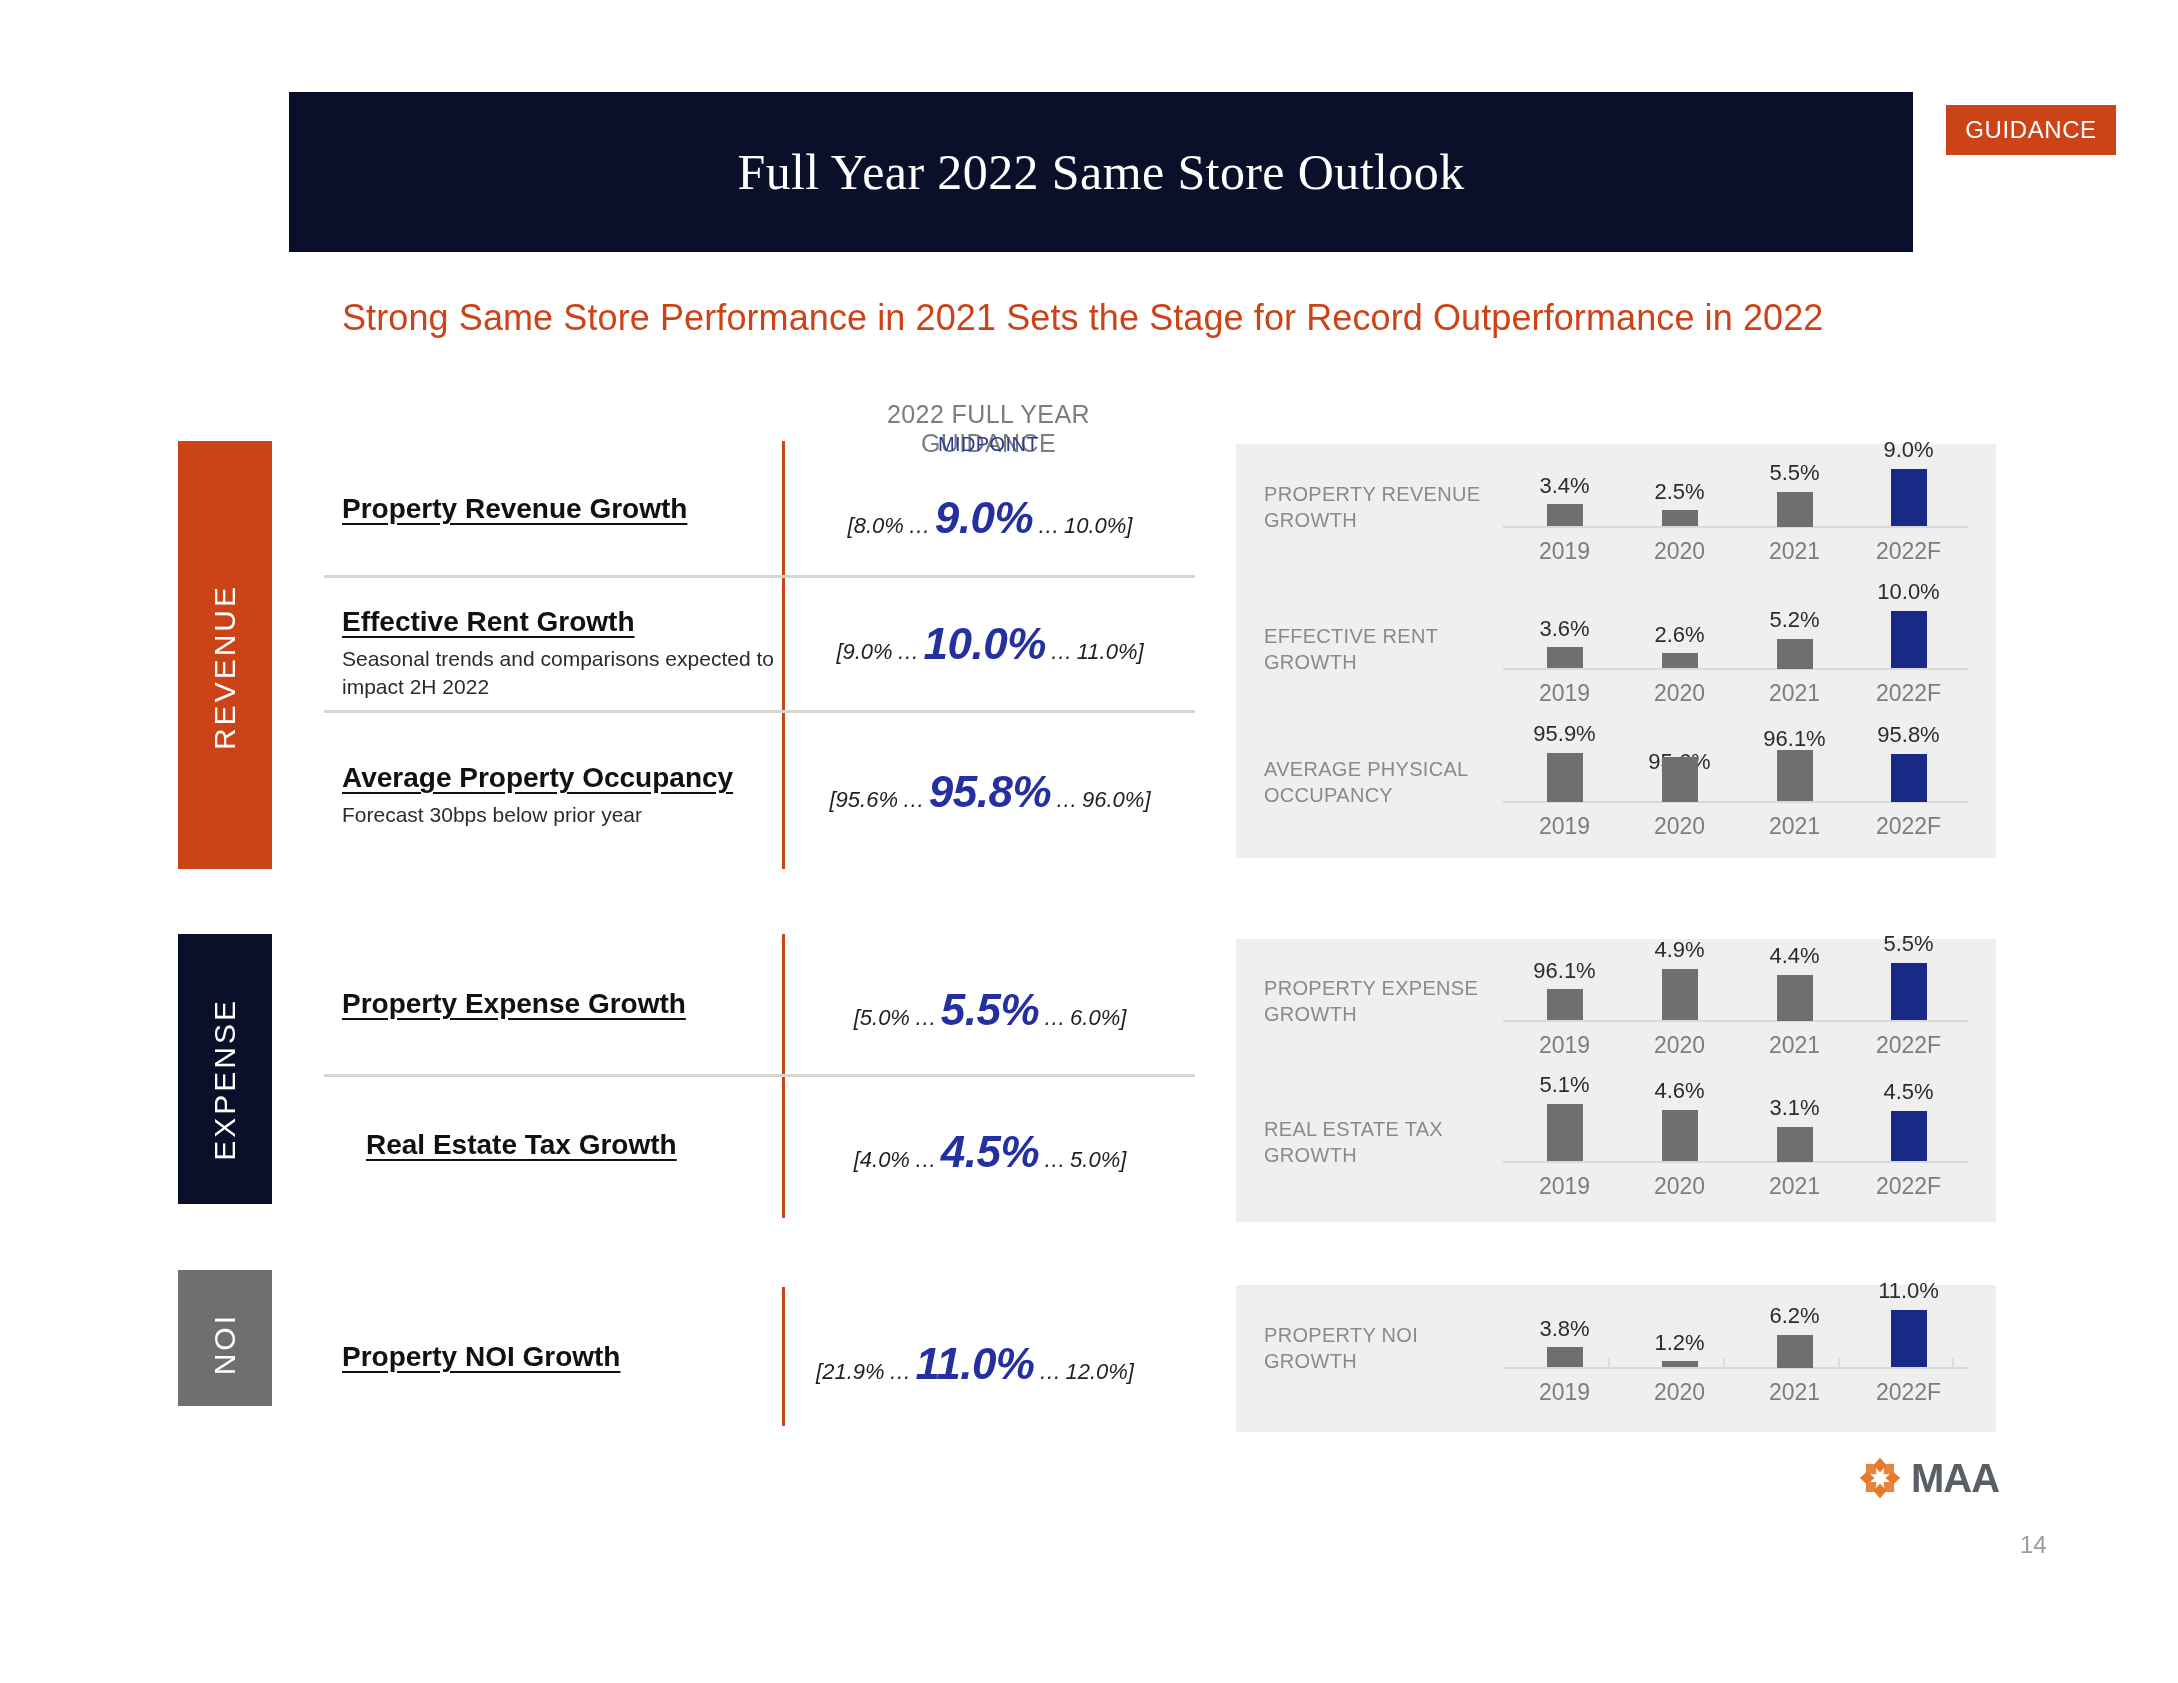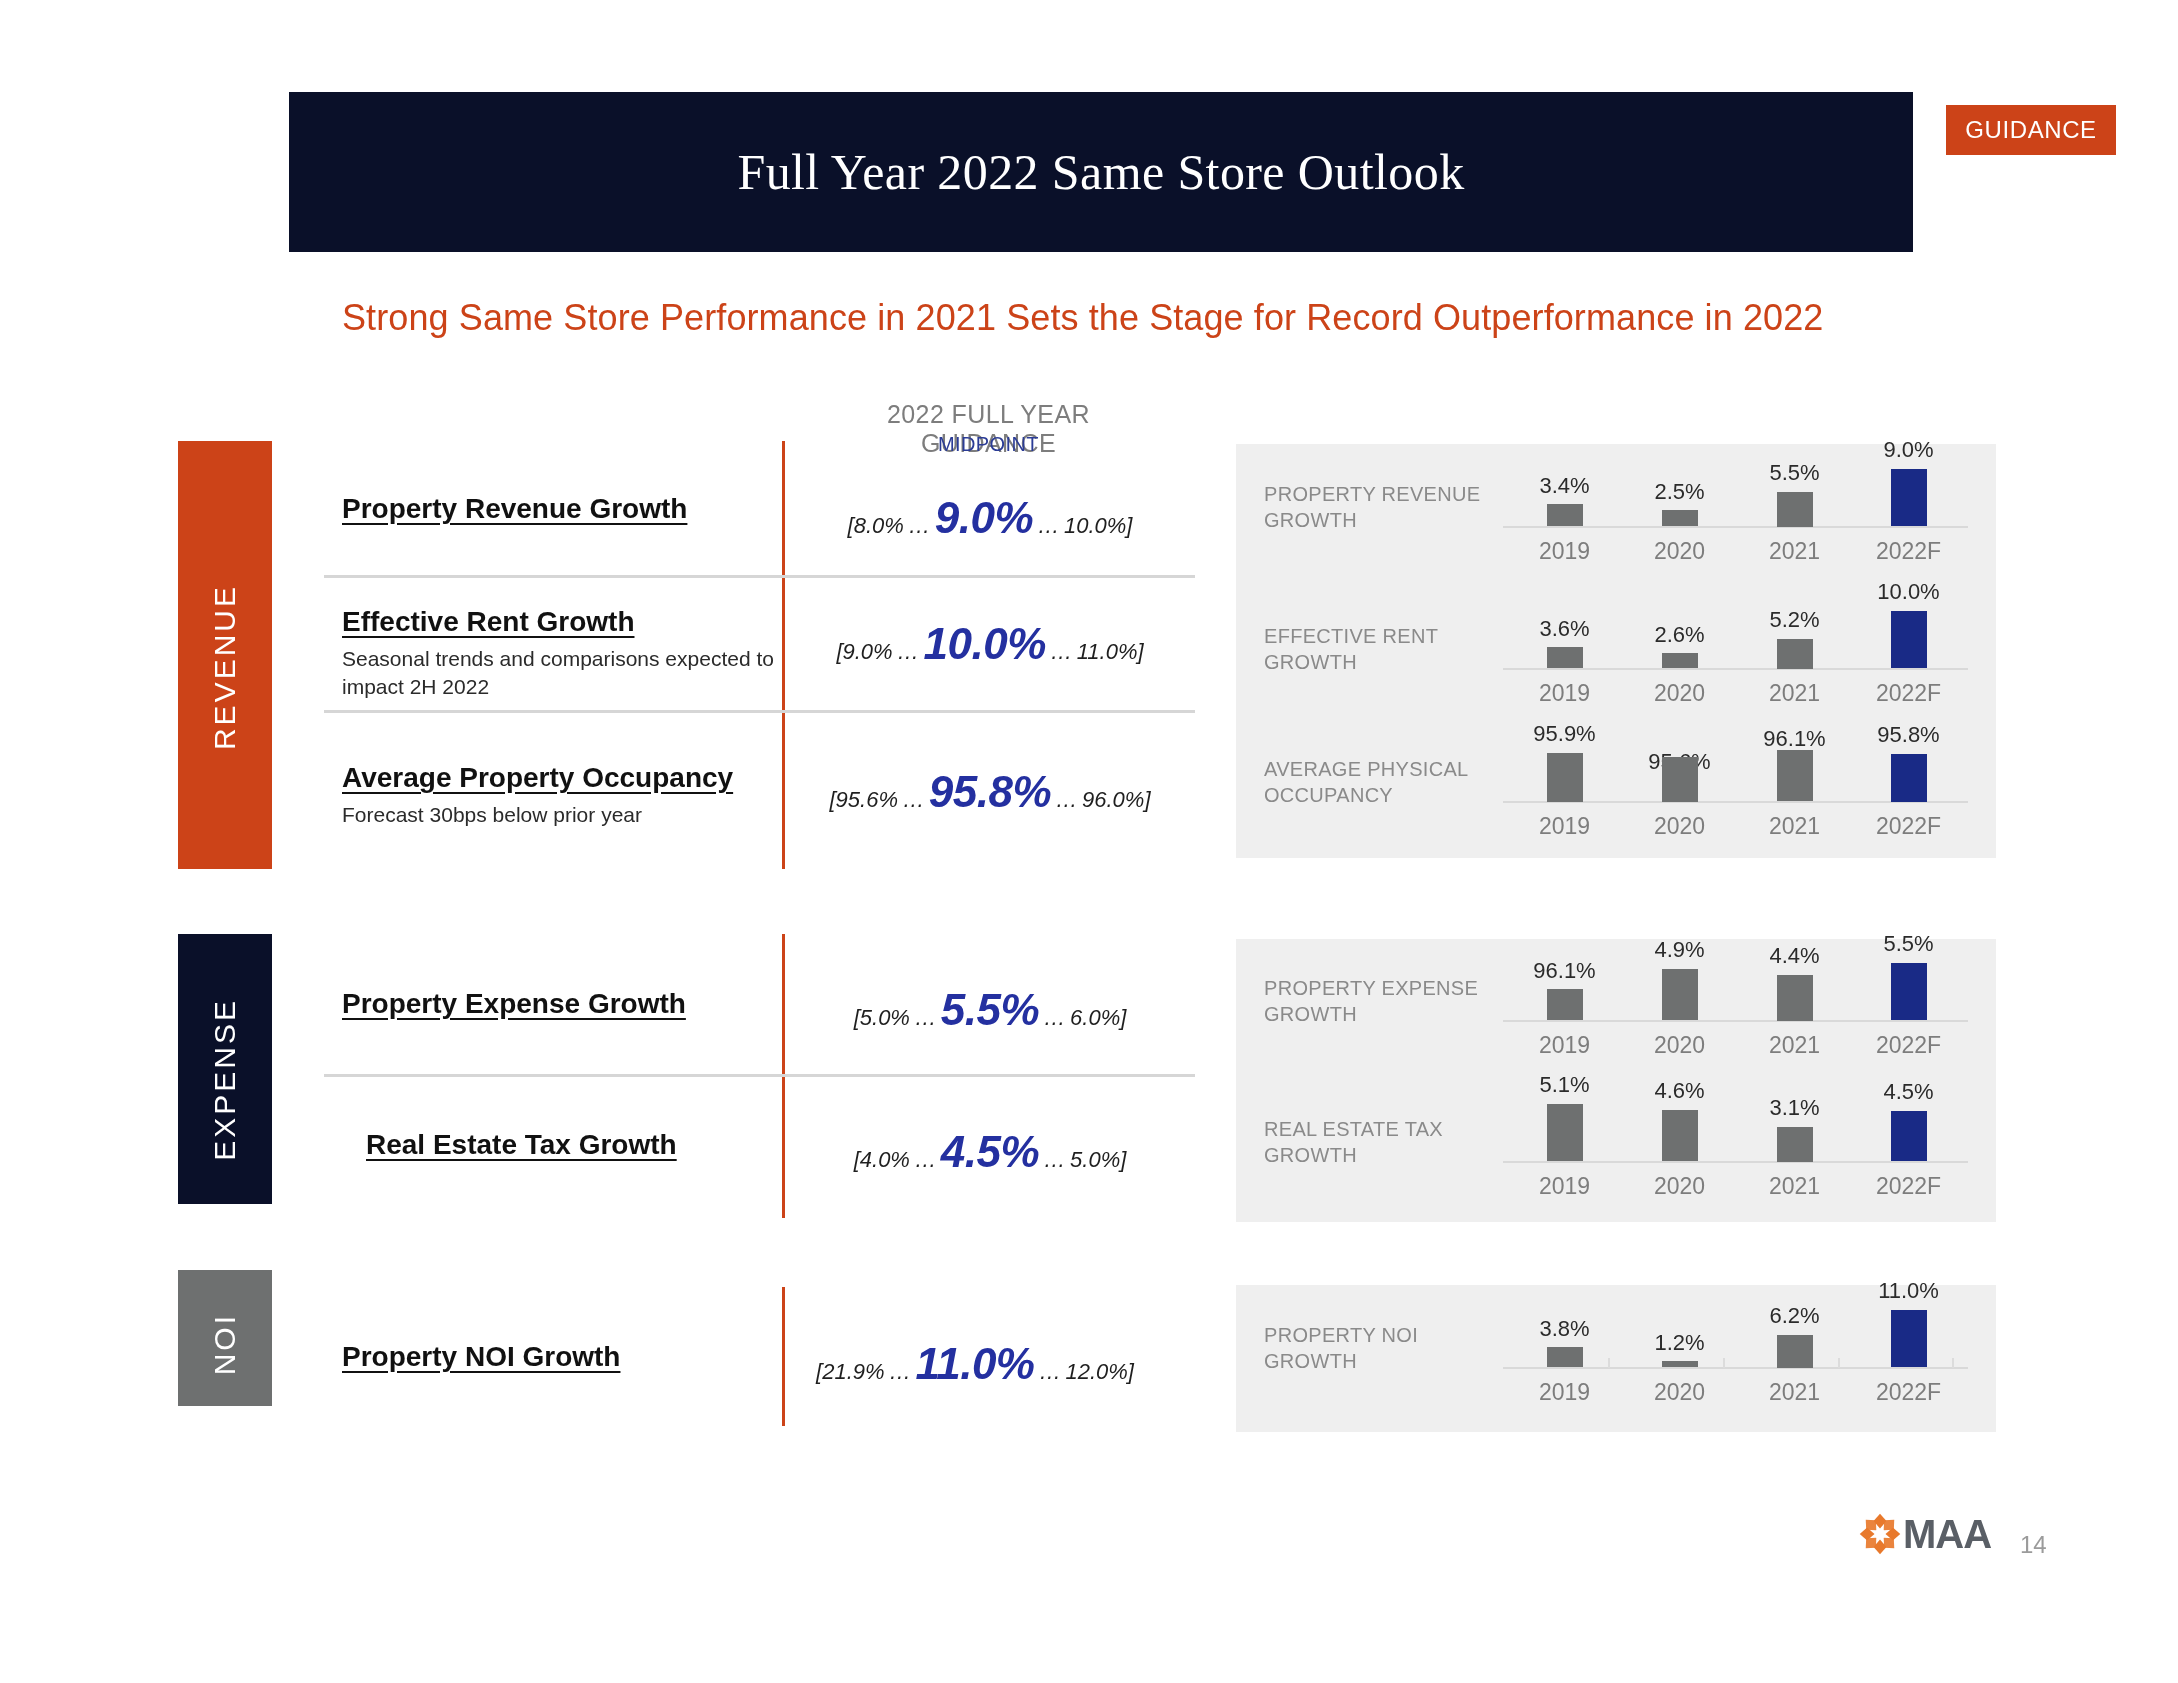--- a/index.html
+++ b/index.html
@@ -121,22 +121,22 @@
   .bar.grey{background:#6e7070;}
   .bar.blue{background:#192a86;}
   .barcat{
     position:absolute;left:0;width:87px;text-align:center;
     font-size:23px;color:#7d7d7d;
   }
   .tick{position:absolute;width:2px;height:10px;background:#dcdcdc;}
 
   
   #logo{
-    position:absolute;left:1857px;top:1511px;
-    display:flex;align-items:center;gap:0;justify-content:flex-end;
+    position:absolute;left:1857px;top:1455px;
+    display:flex;align-items:center;gap:8px;justify-content:flex-end;
   }
   #logo-mark{width:46px;height:46px;position:relative;}
   #logo-word{
     font-size:40px;font-weight:bold;color:#5a5f66;letter-spacing:-1px;
   }
   #page-num{
     position:absolute;left:2020px;top:1531px;
     font-size:24px;color:#9b9b9b;
   }
 </style>

